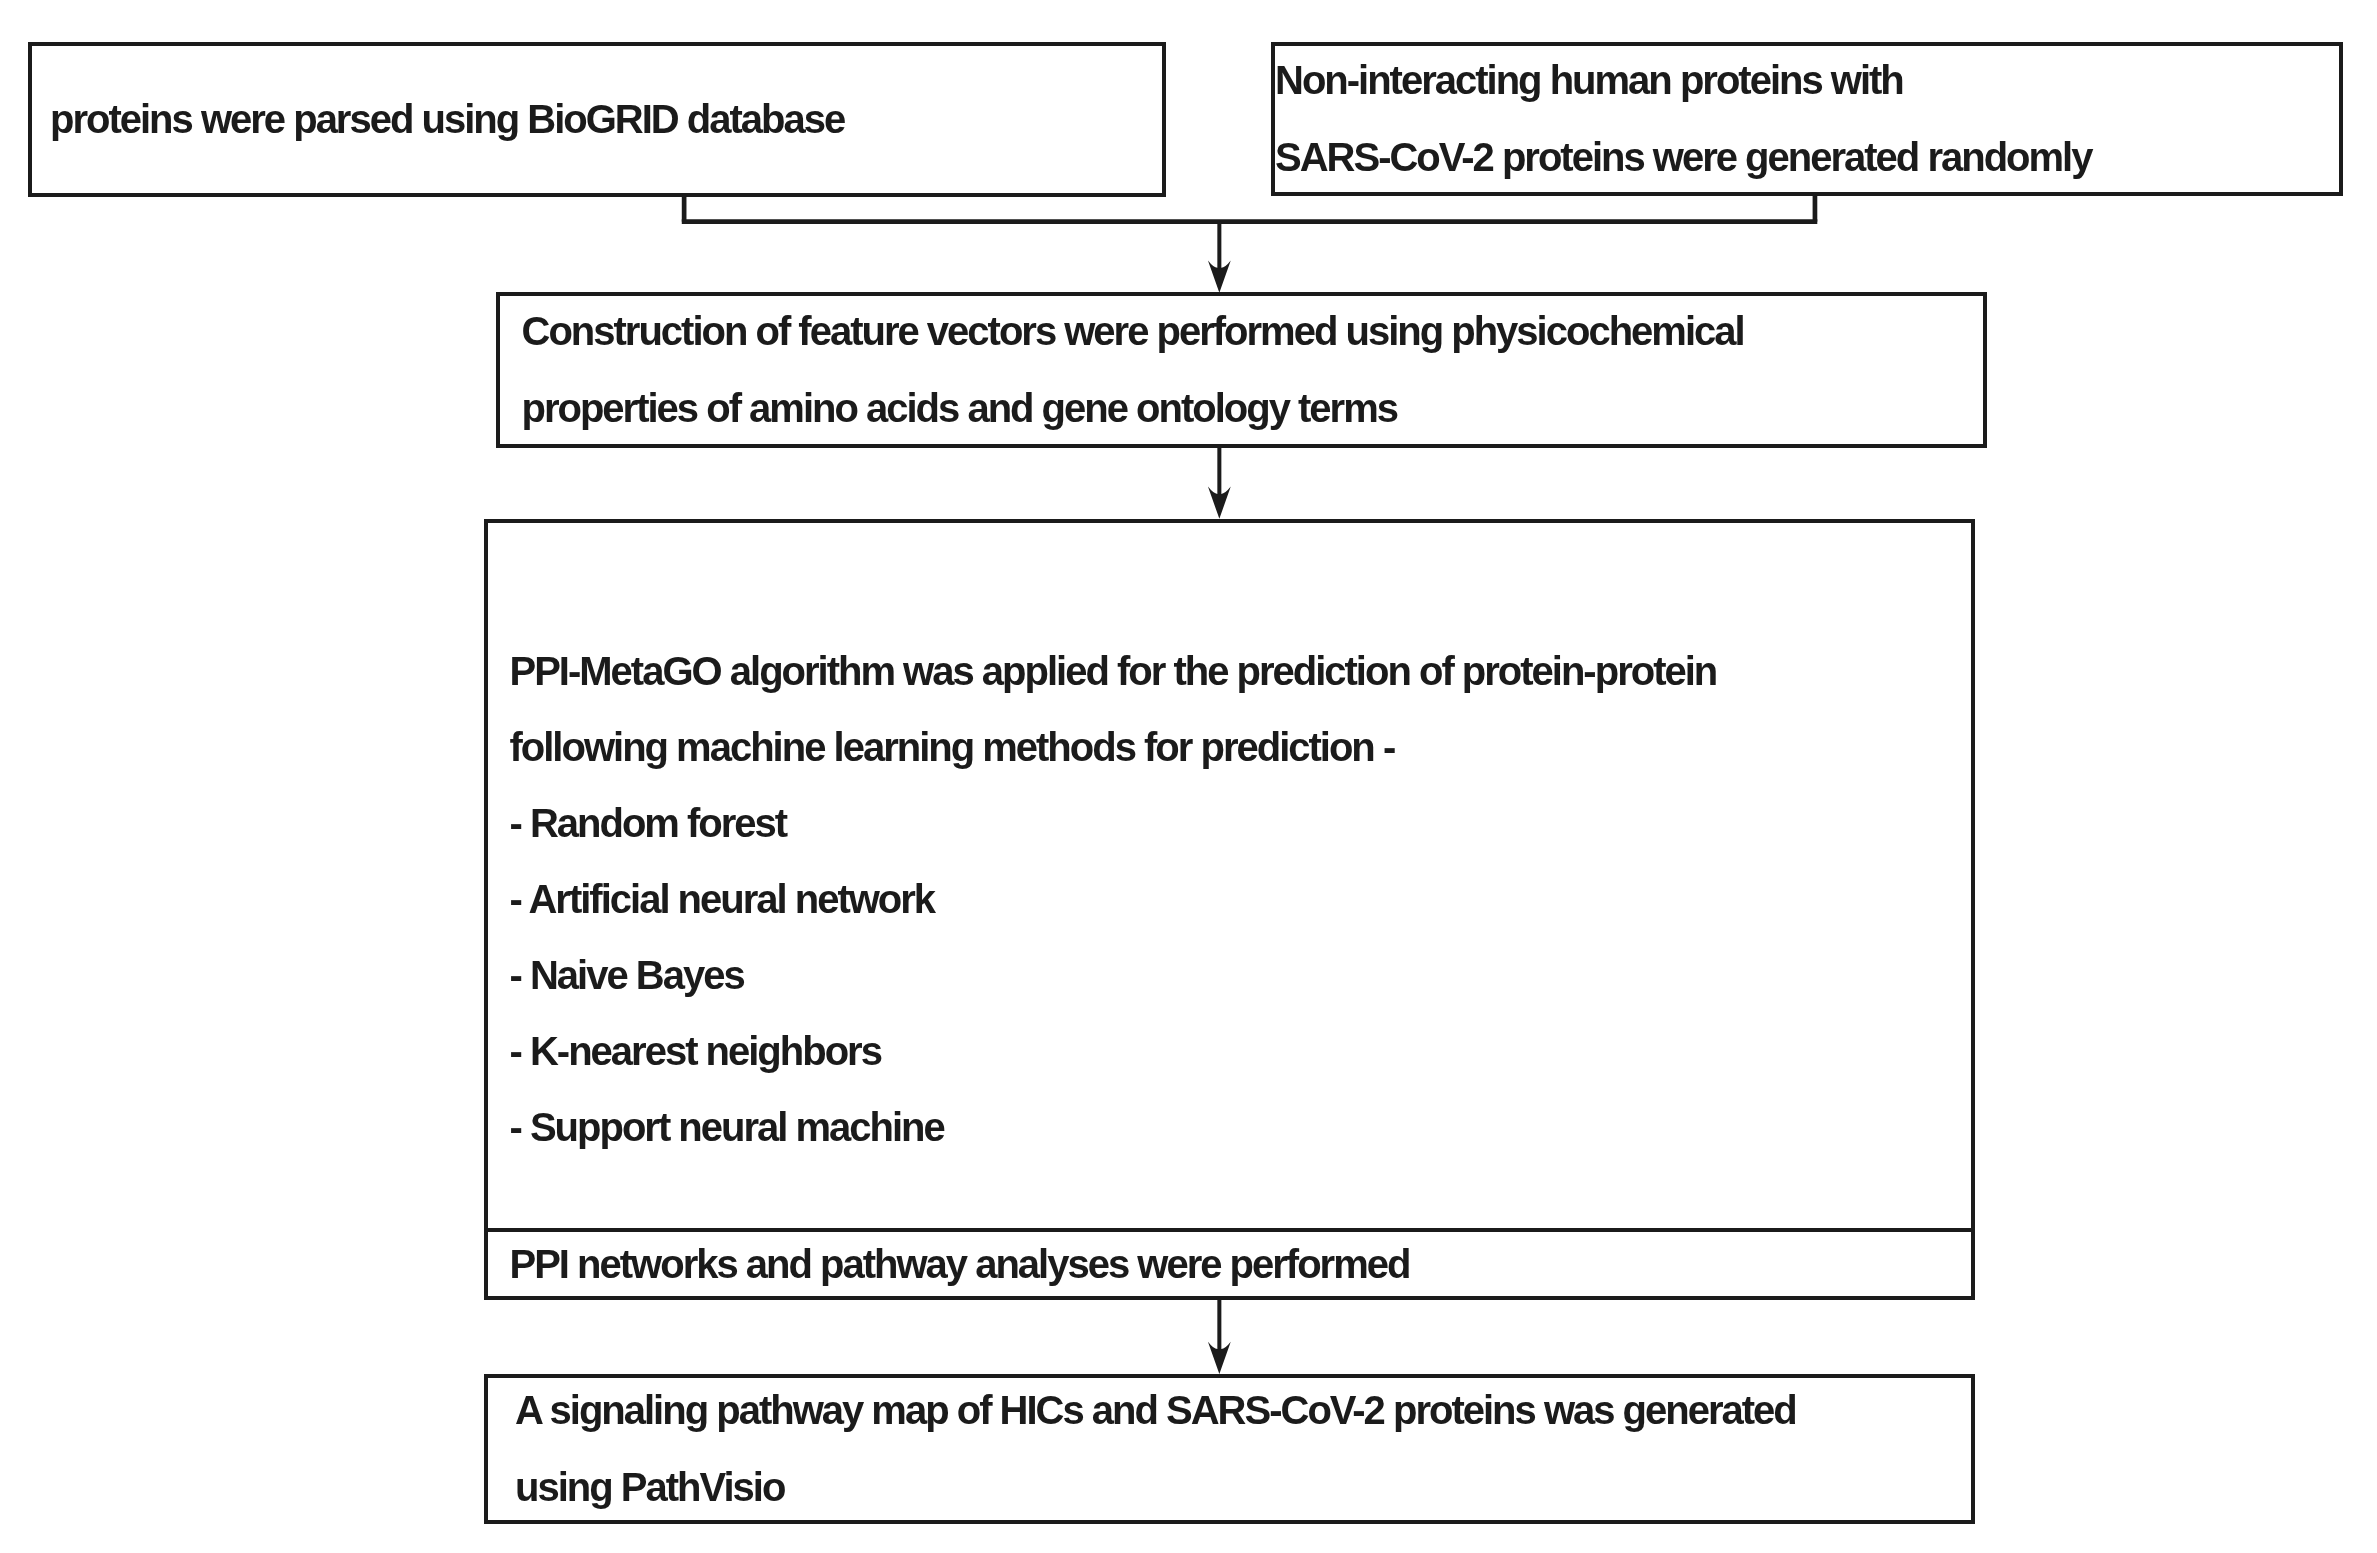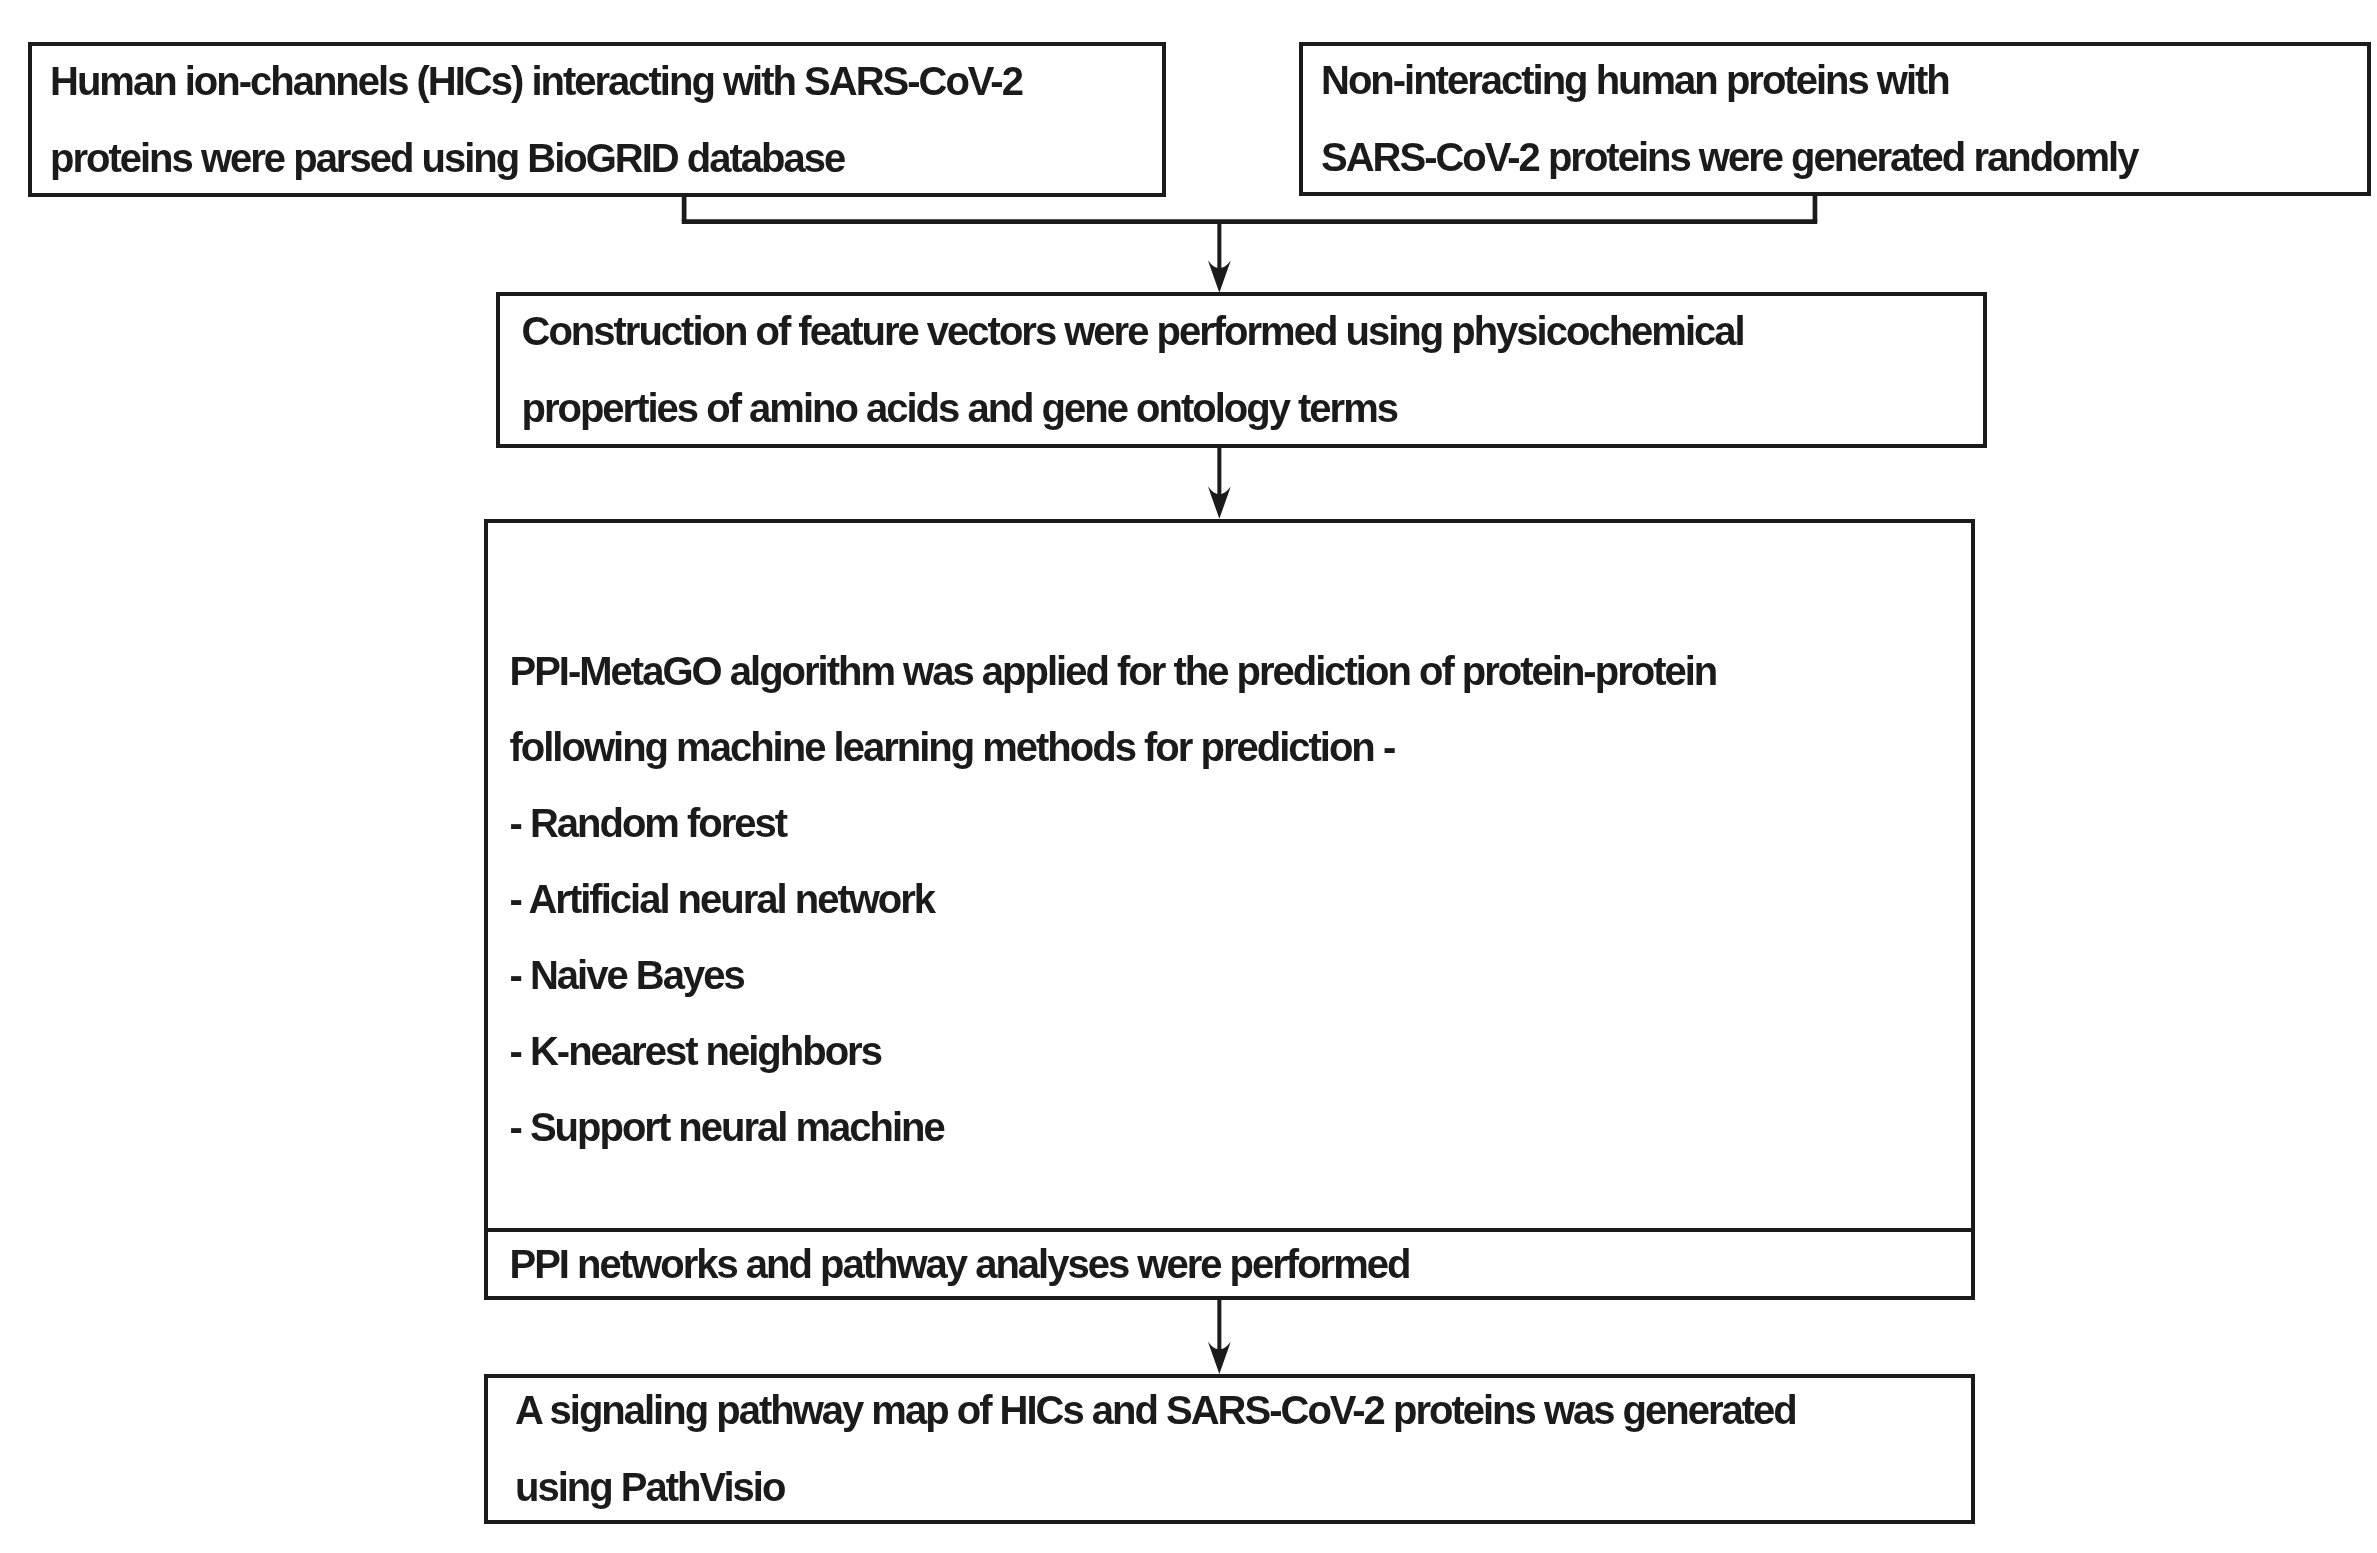--- a/index.html
+++ b/index.html
@@ -23,21 +23,21 @@
   }
   .line{
     white-space:nowrap;
     font-size:40px;
     font-weight:bold;
     letter-spacing:-2px;
     line-height:77px;
     color:#1b1b1b;
   }
   #box-source-hics      {left:28px;  top:42px;   width:1138px; height:155px; padding-left:18px;}
-  #box-source-random    {left:1271px;top:42px;   width:1072px; height:154px; padding-left:18px;margin-left:28px;}
+  #box-source-random    {left:1271px;top:42px;   width:1072px; height:154px; }
   #box-feature-vectors  {left:496px; top:292px;  width:1491px; height:156px; padding-left:21.5px;}
   #box-ppi-metago       {left:484px; top:519px;  width:1491px; height:760px; padding-left:21.5px;}
   #box-network-pathway  {left:484px; top:1228px; width:1491px; height:72px; padding-left:21.5px;}
   #box-pathway-map      {left:484px; top:1374px; width:1491px; height:150px; padding-left:27px;}
   #box-ppi-metago .line{line-height:76px;}
 </style>
 </head>
 <body>
 
 <div class="canvas">
@@ -55,21 +55,20 @@
     <path d="M1818 773 L1801 725 Q1812 739 1818 735 Q1824 739 1835 725 Z" fill="#1b1b1b"></path>
 
     <path d="M1818 1677 V1794" stroke="#1b1b1b" stroke-width="6" fill="none"></path>
     <path d="M1818 1830 L1801 1782 Q1812 1796 1818 1792 Q1824 1796 1835 1782 Z" fill="#1b1b1b"></path>
 
     <path d="M1818 1937 V2012" stroke="#1b1b1b" stroke-width="6" fill="none"></path>
     <path d="M1818 2048 L1801 2000 Q1812 2014 1818 2010 Q1824 2014 1835 2000 Z" fill="#1b1b1b"></path>
   </svg>
 
   <div class="box" id="box-source-hics">
-    <div class="line">Human ion-channels (HICs) interacting with SARS-CoV-2</div>
     <div class="line">proteins were parsed using BioGRID database</div>
   </div>
 
   <div class="box" id="box-source-random">
     <div class="line">Non-interacting human proteins with</div>
     <div class="line">SARS-CoV-2 proteins were generated randomly</div>
   </div>
 
   <div class="box" id="box-feature-vectors">
     <div class="line">Construction of feature vectors were performed using physicochemical</div>

